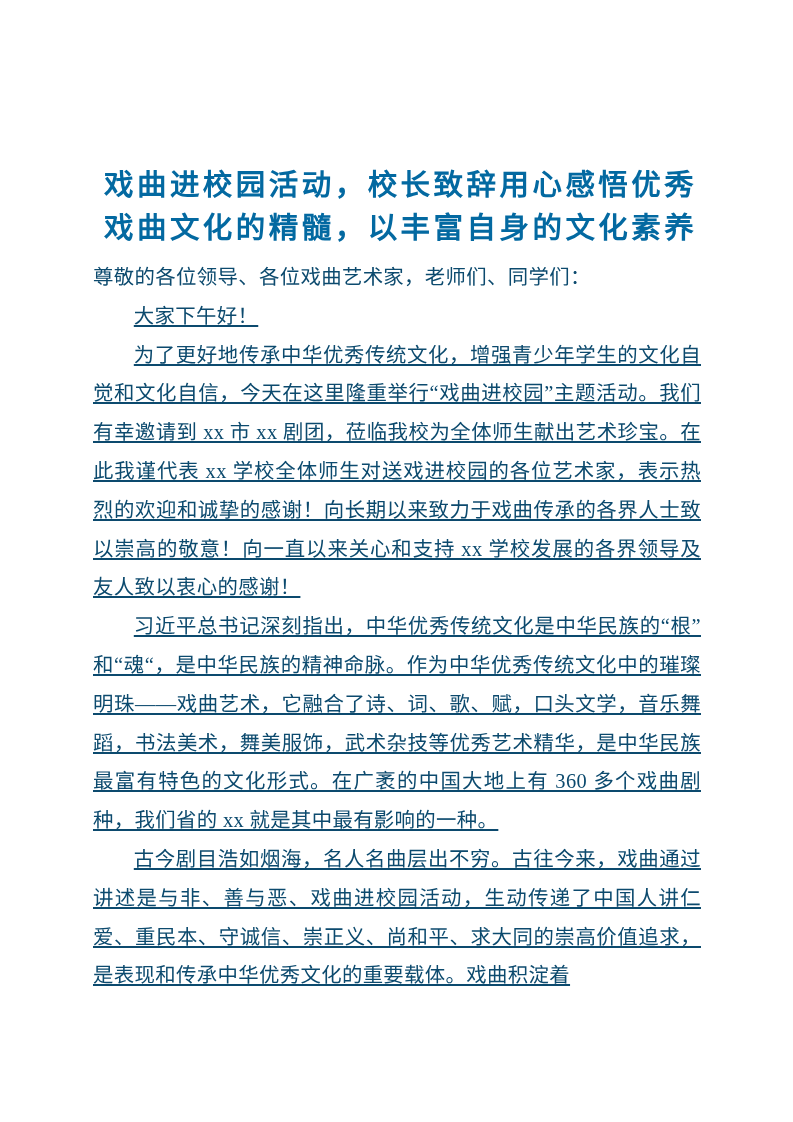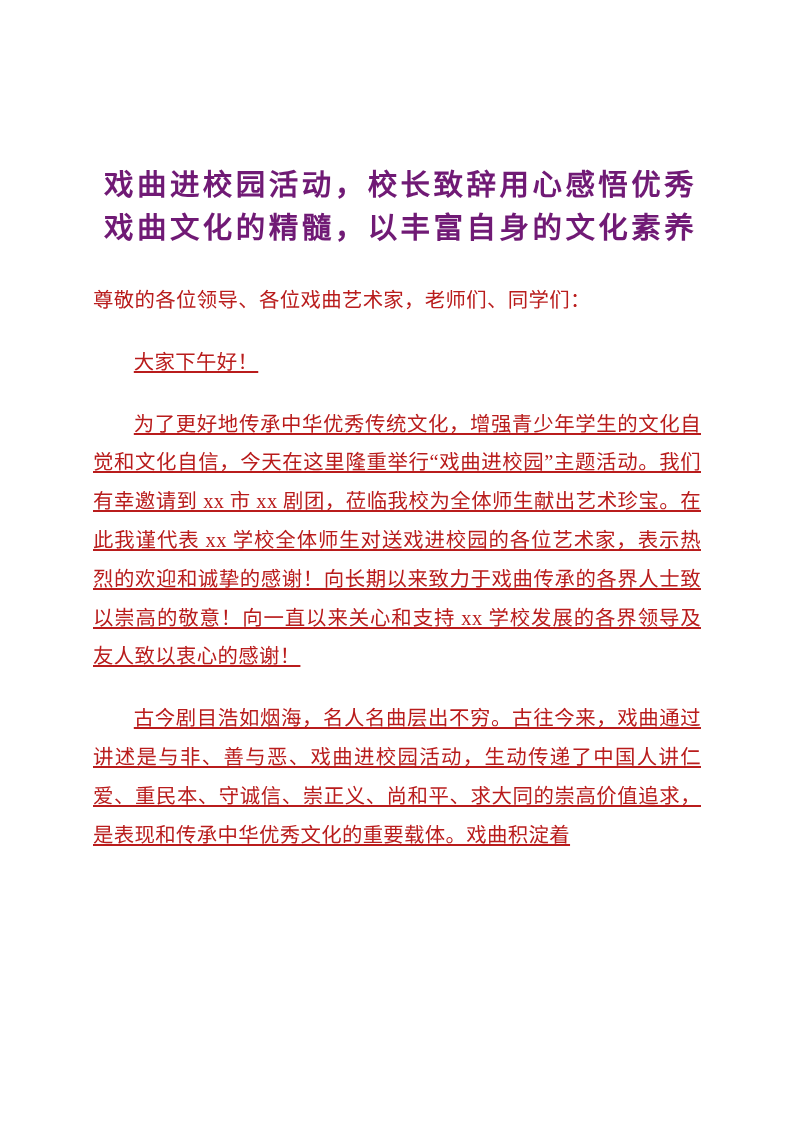--- a/index.html
+++ b/index.html
@@ -29,21 +29,21 @@
   .doc-title {
     position: absolute;
     left: 104px;
     top: 143px;
     width: 590px;
     font-family: "Liberation Sans", "DejaVu Sans", sans-serif;
     font-weight: 700;
     font-size: 29.5px;
     line-height: 43px;
     letter-spacing: 0.2px;
-    color: #701a75;
+    color: #0369a1;
     text-align: justify;
     text-align-last: justify;
     text-justify: inter-character;
     white-space: pre-line;
   }
 
   
   .doc-body {
     position: absolute;
     left: 93px;
@@ -63,38 +63,38 @@
     letter-spacing: 0.35px;
   }
 
   .para.indent {
     text-indent: 2em;
     text-decoration: underline;
   }
 
   
   .kai {
-    color: #b91c1c;
-    margin-top: 23px;
+    color: #0c4a6e;
   }
 </style>
 </head>
 <body>
 
 <div class="page">
 
   <h1 class="doc-title">戏曲进校园活动，校长致辞用心感悟优秀
 戏曲文化的精髓，以丰富自身的文化素养</h1>
 
   <div class="doc-body">
 
     <p class="para kai">尊敬的各位领导、各位戏曲艺术家，老师们、同学们：</p>
 
     <p class="para kai indent">大家下午好！</p>
 
     <p class="para kai indent">为了更好地传承中华优秀传统文化，增强青少年学生的文化自觉和文化自信，今天在这里隆重举行“戏曲进校园”主题活动。我们有幸邀请到 xx 市 xx 剧团，莅临我校为全体师生献出艺术珍宝。在此我谨代表 xx 学校全体师生对送戏进校园的各位艺术家，表示热烈的欢迎和诚挚的感谢！向长期以来致力于戏曲传承的各界人士致以崇高的敬意！向一直以来关心和支持 xx 学校发展的各界领导及友人致以衷心的感谢！</p>
 
+    <p class="para kai indent">习近平总书记深刻指出，中华优秀传统文化是中华民族的“根”和“魂“，是中华民族的精神命脉。作为中华优秀传统文化中的璀璨明珠——戏曲艺术，它融合了诗、词、歌、赋，口头文学，音乐舞蹈，书法美术，舞美服饰，武术杂技等优秀艺术精华，是中华民族最富有特色的文化形式。在广袤的中国大地上有 360 多个戏曲剧种，我们省的 xx 就是其中最有影响的一种。</p>
 
     <p class="para kai indent">古今剧目浩如烟海，名人名曲层出不穷。古往今来，戏曲通过讲述是与非、善与恶、戏曲进校园活动，生动传递了中国人讲仁爱、重民本、守诚信、崇正义、尚和平、求大同的崇高价值追求，是表现和传承中华优秀文化的重要载体。戏曲积淀着</p>
 
   </div>
 
 </div>
 
 </body></html>

